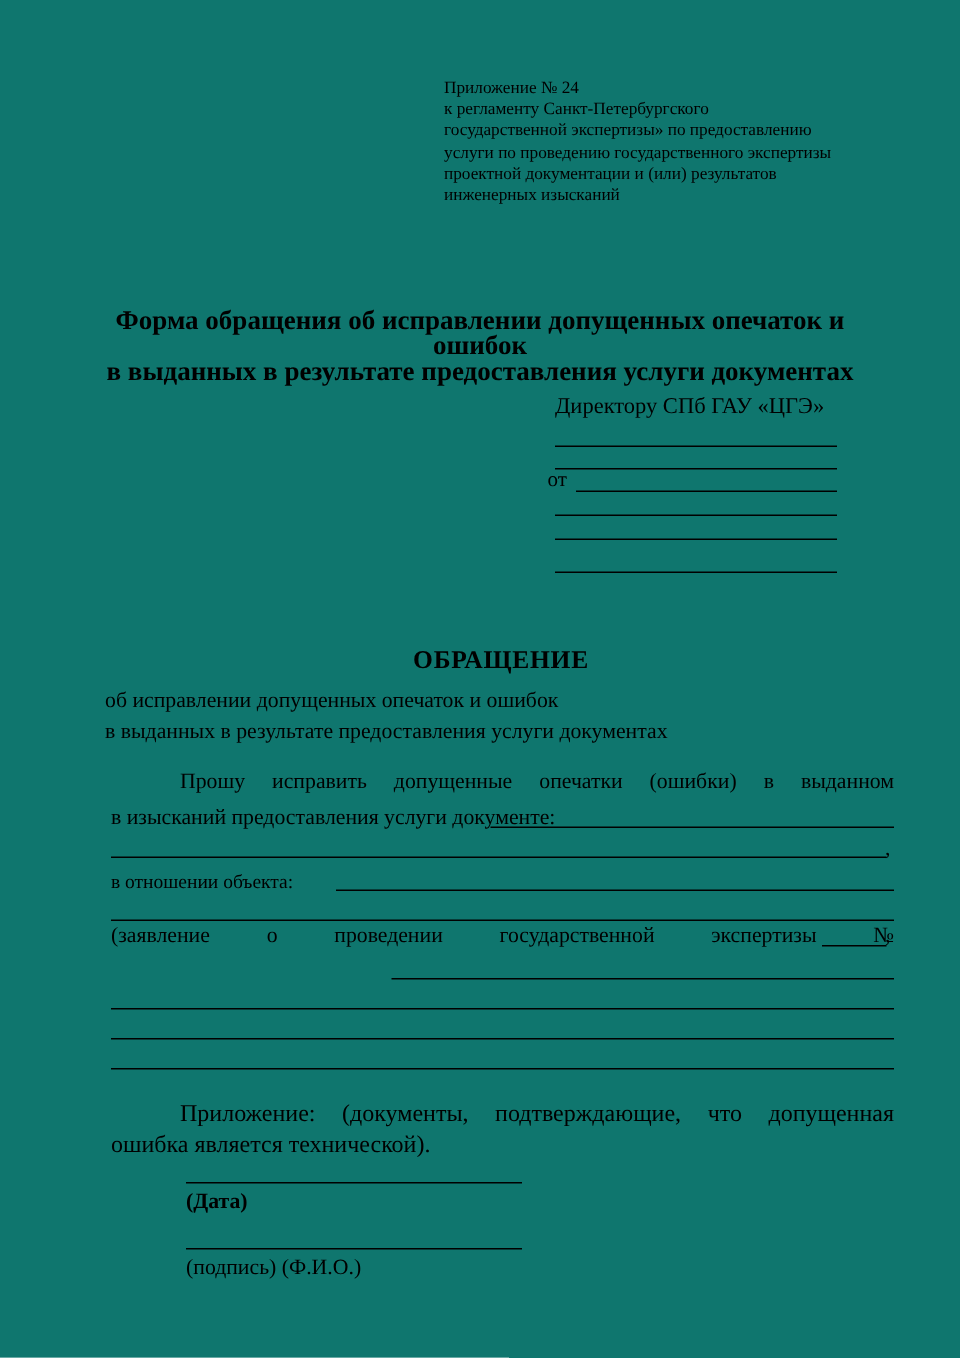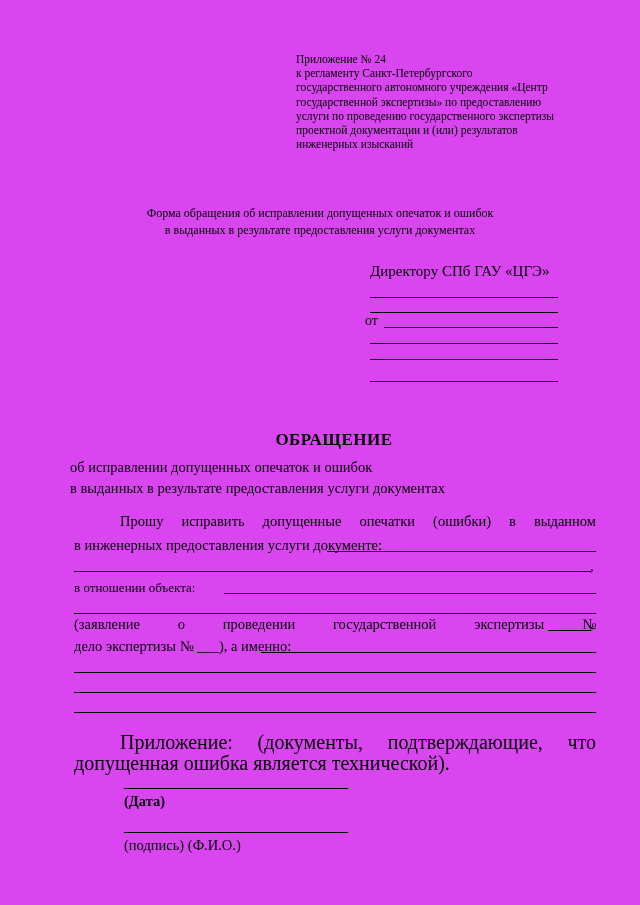--- a/index.html
+++ b/index.html
@@ -13,42 +13,42 @@
     font-family: "Liberation Serif", serif;
     color: #000000;
     position: relative;
     overflow: hidden;
   }
   .page {
     position: absolute;
     left: 0; top: 0;
     width: 640px;
     height: 905px;
-    background: #d946ef;
+    background: #0f766e;
   }
   .header-block {
     position: absolute;
     left: 296px;
     top: 52px;
     width: 300px;
     font-size: 11.5px;
     line-height: 14.2px;
     text-align: left;
   }
   .header-block div {
     white-space: nowrap;
   }
   .form-title {
     position: absolute;
     left: 70px;
     top: 205px;
     width: 500px;
     text-align: center;
-    font-size: 12px;
-    font-weight: normal;
+    font-size: 18px;
+    font-weight: bold;
     line-height: 17px;
   }
   .addressee {
     position: absolute;
     left: 370px;
     top: 263px;
     width: 230px;
     font-size: 15px;
     font-weight: normal;
   }
@@ -90,39 +90,38 @@
   .line-label {
     position: absolute;
     font-size: 13px;
     line-height: 19px;
   }
   .attachment {
     position: absolute;
     left: 74px;
     top: 732px;
     width: 522px;
-    font-size: 20px;
+    font-size: 16px;
     line-height: 21px;
     text-align: justify;
     text-indent: 46px;
   }
   .sig-label {
     position: absolute;
     font-size: 14.5px;
   }
 </style>
 </head>
 <body>
 
 <div class="page">
 
   <div class="header-block">
     <div>Приложение № 24</div>
     <div>к регламенту Санкт-Петербургского</div>
-    <div>государственного автономного учреждения «Центр</div>
     <div>государственной экспертизы» по предоставлению</div>
     <div>услуги по проведению государственного экспертизы</div>
     <div>проектной документации и (или) результатов</div>
     <div>инженерных изысканий</div>
   </div>
 
   <div class="form-title">
     <div>Форма обращения об исправлении допущенных опечаток и ошибок</div>
     <div>в выданных в результате предоставления услуги документах</div>
   </div>
@@ -141,40 +140,37 @@
   <div class="section-sub">
     <div>об исправлении допущенных опечаток и ошибок</div>
     <div>в выданных в результате предоставления услуги документах</div>
   </div>
 
   <div class="body-text" style="left:74px; top:512px; width:522px; text-indent:46px; text-align:justify; text-align-last:justify;">
     <span>Прошу исправить допущенные опечатки (ошибки) в выданном</span>
   </div>
 
   <div class="body-text" style="left:74px; top:536px;">
-    <span>в инженерных предоставления услуги документе:</span>
+    <span>в изысканий предоставления услуги документе:</span>
   </div>
   <div class="rule" style="left:327px; top:551px; width:269px;"></div>
 
   <div class="rule" style="left:74px; top:571px; width:517px;"></div>
   <div class="body-text" style="left:590px; top:557px;">,</div>
 
   <div class="line-label" style="left:74px; top:578px;">в отношении объекта:</div>
   <div class="rule" style="left:224px; top:593px; width:372px;"></div>
   <div class="rule" style="left:74px; top:613px; width:522px;"></div>
 
   <div class="body-text" style="left:74px; top:615px; width:522px; text-align:justify; text-align-last:justify;">
     <span>(заявление о проведении государственной экспертизы №</span>
   </div>
   <div class="rule" style="left:548px; top:630px; width:43px;"></div>
   <div class="body-text" style="left:590px; top:615px;">,</div>
 
-  <div class="body-text" style="left:74px; top:637px;">
-    <span>дело экспертизы № ___), а именно:</span>
-  </div>
   <div class="rule" style="left:261px; top:652px; width:335px;"></div>
 
   <div class="rule" style="left:74px; top:672px; width:522px;"></div>
   <div class="rule" style="left:74px; top:692px; width:522px;"></div>
   <div class="rule" style="left:74px; top:712px; width:522px;"></div>
 
   <div class="attachment">Приложение: (документы, подтверждающие, что допущенная ошибка является технической).</div>
 
   <div class="rule" style="left:124px; top:788px; width:224px;"></div>
   <div class="sig-label" style="left:124px; top:793px;font-weight:bold;">(Дата)</div>

